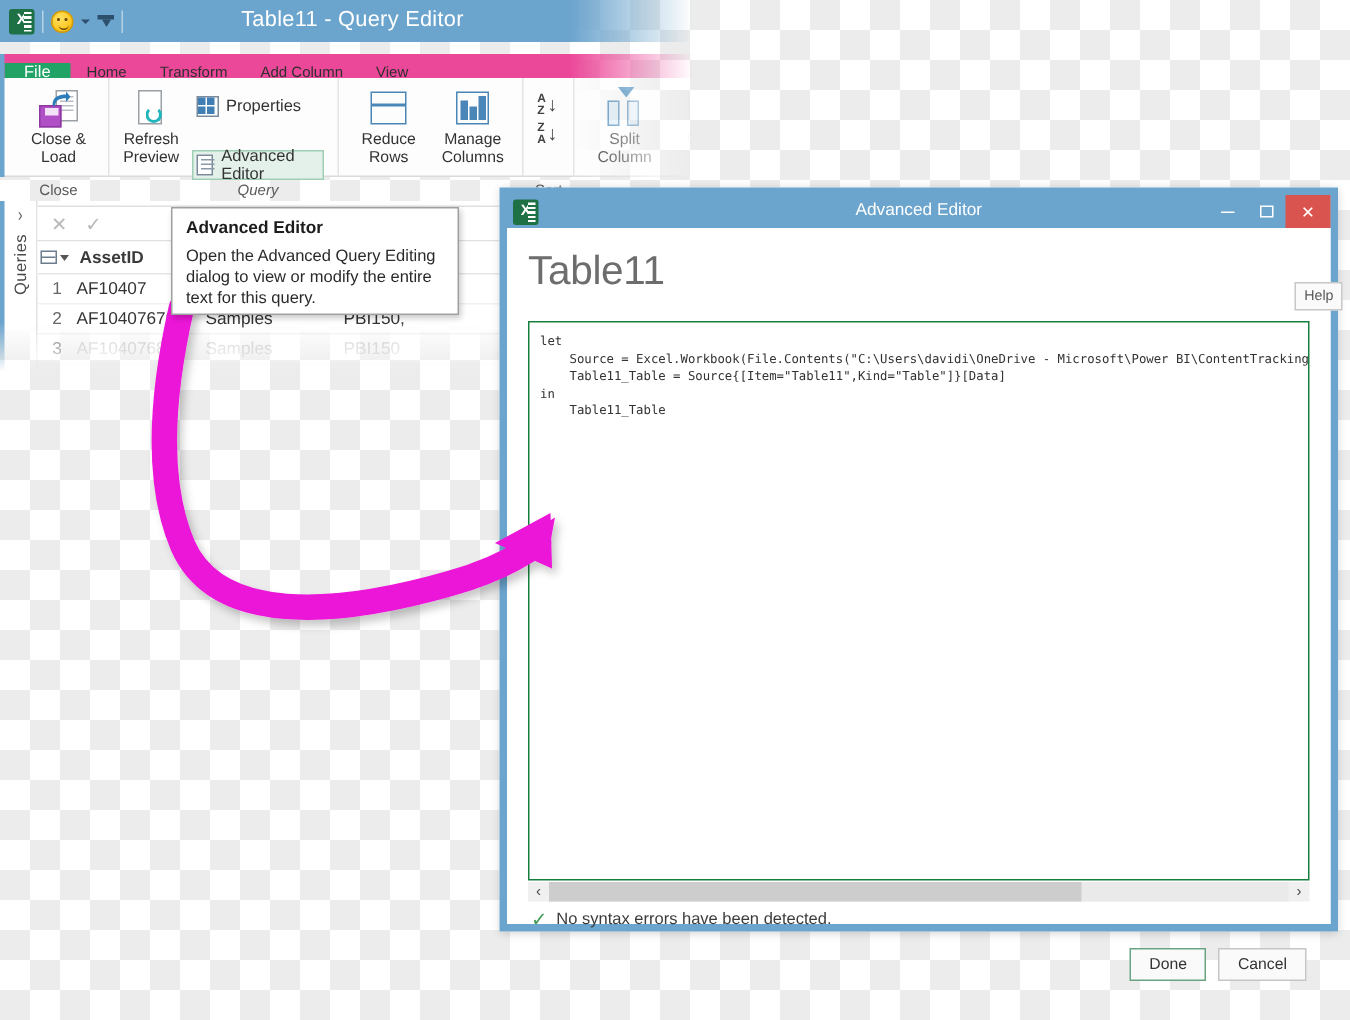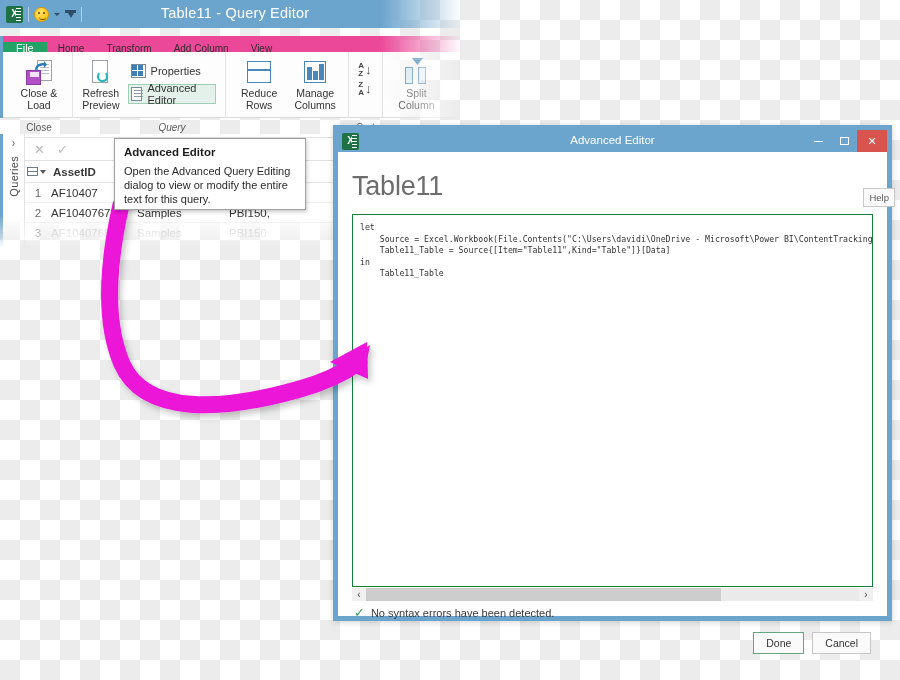--- a/index.html
+++ b/index.html
@@ -158,21 +158,21 @@
   #adv-titlebar{ height:22px; background:#6ba4cd; position:relative; display:flex; align-items:center; }
   #adv-title-icon{ margin-left:4px; }
   #adv-title-text{ position:absolute; left:0; right:0; text-align:center; color:#fff; font-size:11.5px; top:4px;}
   #adv-winbtns{ position:absolute; right:0; top:0; height:22px; display:flex; align-items:stretch; }
   .wbtn{ width:26px; display:flex;align-items:center;justify-content:center; color:#fff; font-size:11px; cursor:default;}
   .wbtn.close{ background:#d9534f; width:30px; }
   .wmin{ width:9px;height:1px;background:#fff; }
   .wmax{ width:9px;height:8px;border:1.3px solid #fff; }
 
   #adv-content{ position:absolute; left:0; right:0; top:22px; bottom:0; background:#fff; padding:12px 14px 0 14px; }
-  #adv-heading-row{ display:flex; justify-content:space-between; align-items:center; }
+  #adv-heading-row{ display:flex; justify-content:space-between; align-items:flex-start; }
   #adv-heading{ font-size:27px; color:#6d6d6d; font-weight:normal; letter-spacing:-.2px; line-height:32px; }
   #help-btn{ border:1px solid #c8c8c8; background:#fafafa; font-size:9.5px; color:#5a5a5a;
       padding:3px 5px; margin-top:24px; margin-right:-22px; cursor:default; }
 
   #code-area{
     position:absolute; left:14px; right:14px; top:62px; height:373px;
     border:1px solid #15803d; background:#fff; overflow:hidden;
   }
   #code-text{
     padding:7px 0 0 7px; font-family:"DejaVu Sans Mono","Liberation Mono",monospace;
@@ -252,21 +252,21 @@
       <div class="bigbtn">
         <div class="ico">
           <div class="ic-refresh">
               <div class="doc"></div>
               <div class="cyc"></div>
             </div>
         </div>
         <span style="white-space:pre-line">Refresh
 Preview</span>
       </div>
-      <div style="display:flex;flex-direction:column;gap:3px;padding-top:6px;margin-left:4px;">
+      <div style="display:flex;flex-direction:column;gap:19px;padding-top:6px;margin-left:4px;">
         <div class="smallbtn">
           <span class="ic-props"></span>
           <span>Properties</span>
         </div>
         <div class="smallbtn hover">
           <span class="ic-adv"></span>
           <span>Advanced Editor</span>
         </div>
       </div>
       <div class="glabel" style="left:56px;width:86px;font-style:italic;">Query</div>

